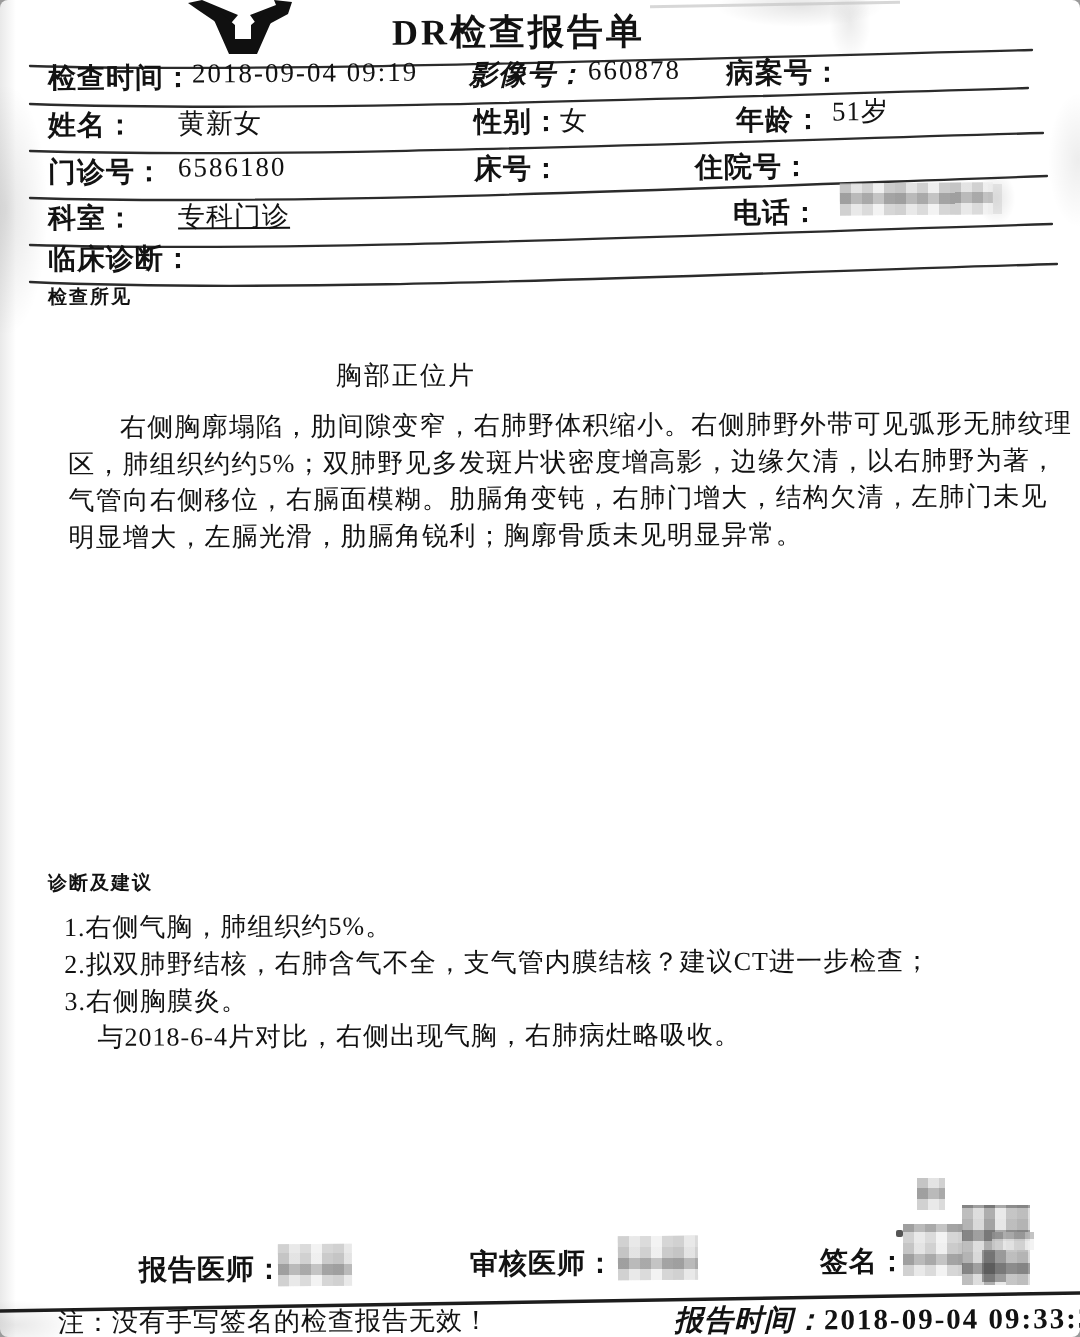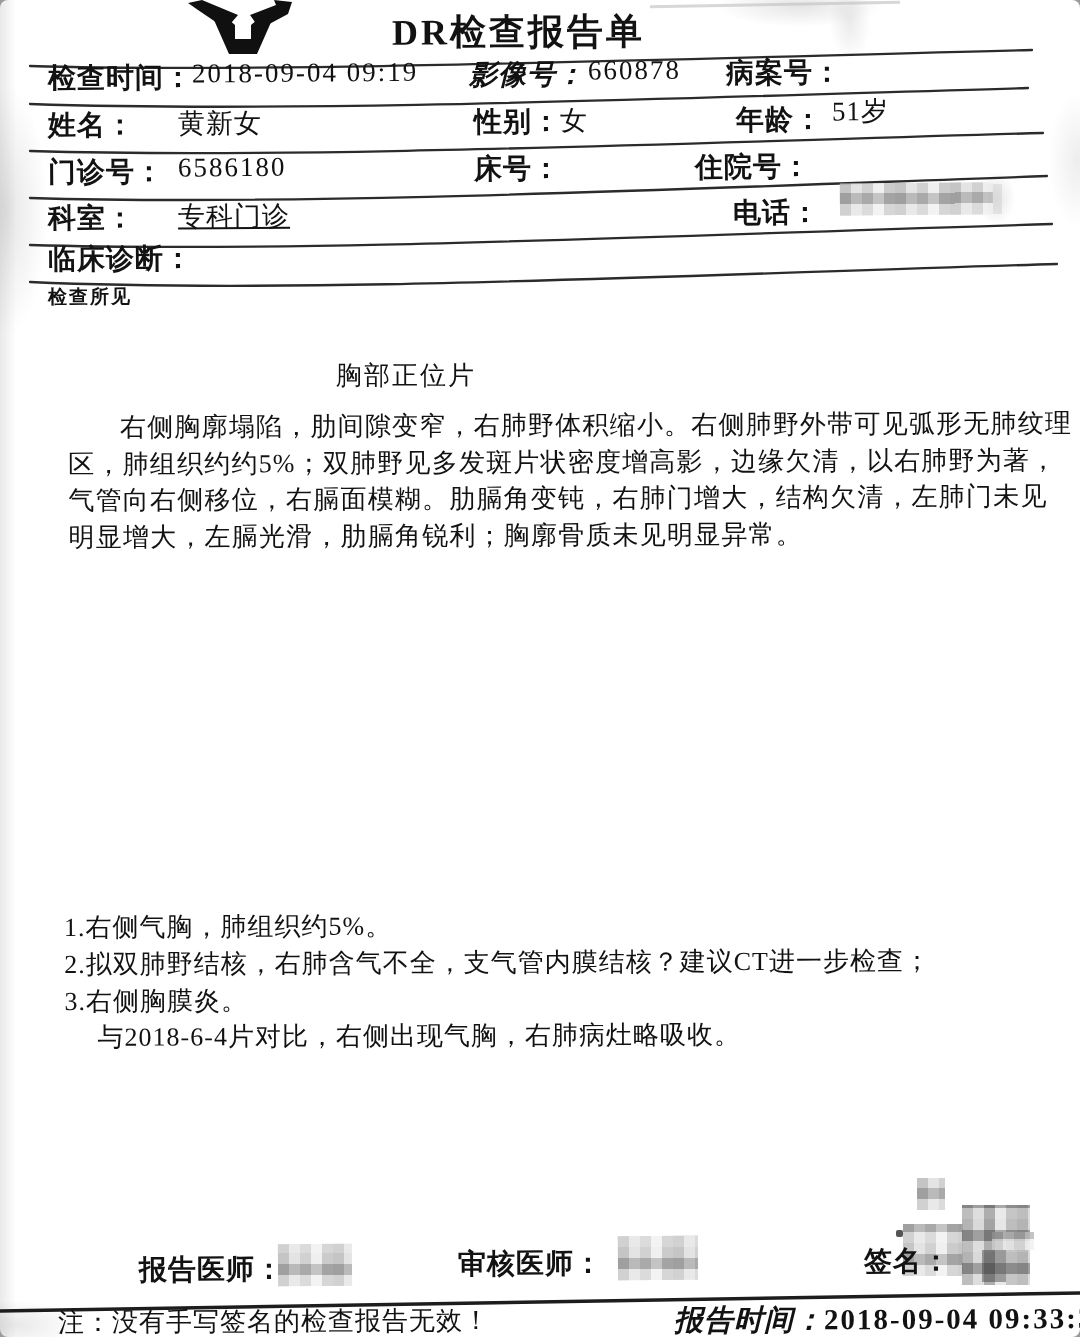--- a/index.html
+++ b/index.html
@@ -113,43 +113,44 @@
 
   <div class="abs z2 val" style="left:336px;top:358px;font-size:26px;letter-spacing:2px;">胸部正位片</div>
 
   <div class="abs z2" style="left:68px;top:410px;transform:rotate(-0.25deg);transform-origin:left top;">
     <div class="body-line" style="padding-left:52px;">右侧胸廓塌陷，肋间隙变窄，右肺野体积缩小。右侧肺野外带可见弧形无肺纹理</div>
     <div class="body-line">区，肺组织约约5%；双肺野见多发斑片状密度增高影，边缘欠清，以右肺野为著，</div>
     <div class="body-line">气管向右侧移位，右膈面模糊。肋膈角变钝，右肺门增大，结构欠清，左肺门未见</div>
     <div class="body-line">明显增大，左膈光滑，肋膈角锐利；胸廓骨质未见明显异常。</div>
   </div>
 
+  <div class="abs z2 sec-title" style="left:48px;top:870px;transform:rotate(-0.3deg);">诊断及建议</div>
 
   <div class="abs z2" style="left:64px;top:910px;transform:rotate(-0.25deg);transform-origin:left top;">
     <div class="diag-line">1.右侧气胸，肺组织约5%。</div>
     <div class="diag-line">2.拟双肺野结核，右肺含气不全，支气管内膜结核？建议CT进一步检查；</div>
     <div class="diag-line">3.右侧胸膜炎。</div>
     <div class="diag-line" style="padding-left:33px;">与2018-6-4片对比，右侧出现气胸，右肺病灶略吸收。</div>
   </div>
 
   <div class="abs z2">
     <div class="abs mosaic" style="left:917px;top:1178px;width:28px;height:32px;"></div>
     <div class="abs mosaic" style="left:903px;top:1224px;width:60px;height:52px;"></div>
     <div class="abs mosaic dark" style="left:962px;top:1205px;width:68px;height:80px;"></div>
     <div class="abs mosaic" style="left:992px;top:1232px;width:42px;height:18px;"></div>
     <div class="abs" style="left:982px;top:1250px;width:24px;height:32px;background:rgba(60,60,60,.45);"></div>
     <div class="abs" style="left:896px;top:1230px;width:7px;height:7px;background:#555;border-radius:2px;"></div>
   </div>
 
   <div class="abs z2 row" style="left:0;top:1252px;width:1080px;height:36px;transform:rotate(-0.35deg);">
     <span class="abs lbl" style="left:139px;">报告医师：</span>
     <div class="abs mosaic" style="left:278px;top:-6px;width:74px;height:42px;"></div>
-    <span class="abs lbl" style="left:458px;top:-4px;text-align:right;">审核医师：</span>
+    <span class="abs lbl" style="left:470px;top:-4px;text-align:right;">审核医师：</span>
     <div class="abs mosaic" style="left:618px;top:-12px;width:80px;height:44px;"></div>
-    <span class="abs lbl" style="left:864px;top:-4px;">签名：</span>
+    <span class="abs lbl" style="left:820px;top:-4px;">签名：</span>
   </div>
 
   <div class="abs z2" style="left:58px;top:1304px;font-size:26px;letter-spacing:1px;white-space:nowrap;transform:rotate(-0.3deg);">注：没有手写签名的检查报告无效！</div>
 
   <div class="abs z2" style="left:674px;top:1300px;white-space:nowrap;transform:rotate(-0.3deg);">
     <span class="lbl" style="font-size:29px;font-style:italic;">报告时间：</span><span class="lbl" style="font-size:29px;letter-spacing:2px;">2018-09-04 09:33:3</span>
   </div>
 
 </div>
 

